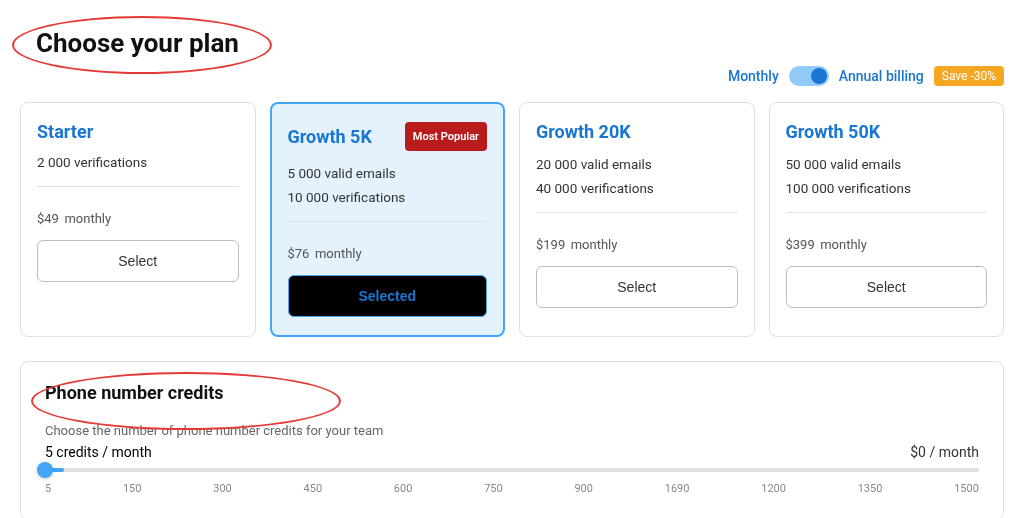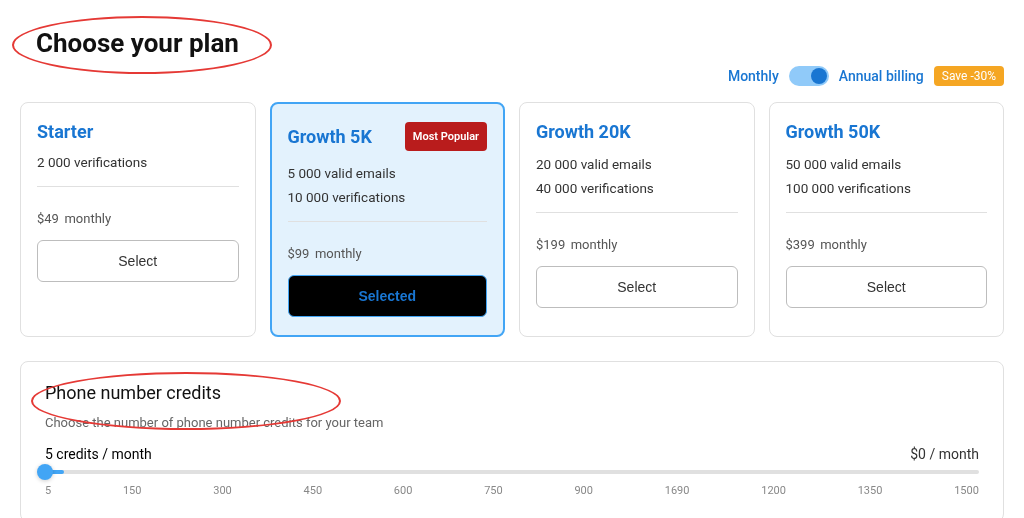--- a/index.html
+++ b/index.html
@@ -169,28 +169,28 @@
       top: 10px;
       left: 10px;
       width: 310px;
       height: 58px;
       border: 2.5px solid #e53935;
       border-radius: 50%;
       pointer-events: none;
     }
     .credits-title {
       font-size: 18px;
-      font-weight: 400;
+      font-weight: 700;
       color: #111;
-      margin-bottom: 12px;
+      margin-bottom: 20px;
     }
     .credits-subtitle {
       font-size: 13px;
       color: #666;
-      margin-bottom: 16px;
+      margin-bottom: 6px;
     }
     .credits-value-row {
       display: flex;
       justify-content: space-between;
       align-items: center;
       margin-bottom: 8px;
     }
     .credits-count {
       font-size: 14px;
       color: #000000;
@@ -284,21 +284,21 @@
 
   <div class="plan-card selected">
     <div class="plan-card-header">
       <span class="plan-name">Growth 5K</span>
       <span class="most-popular-badge">Most Popular</span>
     </div>
     <div class="plan-emails">5 000 valid emails</div>
     <div class="plan-verifications">10 000 verifications</div>
     <hr class="plan-divider">
     <div class="plan-price">
-      <span>$99</span>
+      <span>$76</span>
       <span style="font-size:13px;font-weight:400;color:#555;"> monthly</span>
     </div>
     <button class="select-btn selected-btn">Selected</button>
   </div>
 
   <div class="plan-card">
     <div class="plan-card-header">
       <span class="plan-name">Growth 20K</span>
     </div>
     <div class="plan-emails">20 000 valid emails</div>

